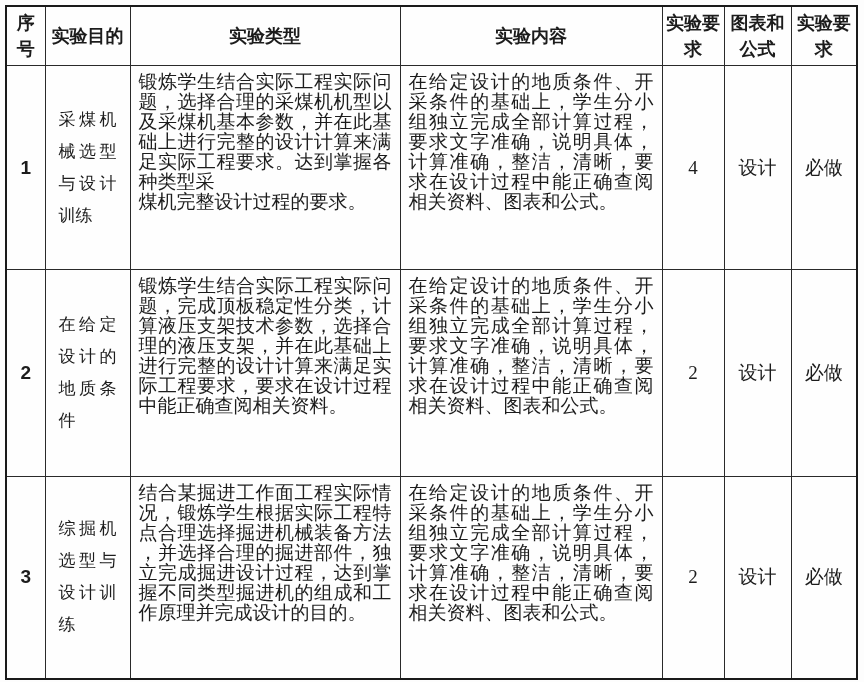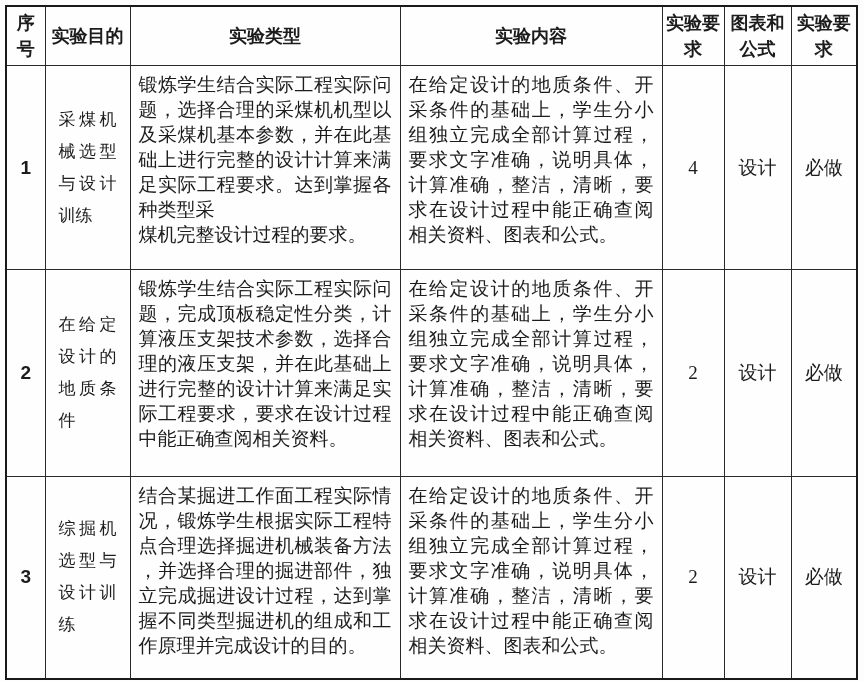--- a/index.html
+++ b/index.html
@@ -50,21 +50,21 @@
     text-align: justify;
     text-align-last: left;
     text-justify: inter-character;
     word-break: break-all;
     line-break: anywhere;
     vertical-align: middle;
   }
   td.cell-purpose, td.cell-content {
     vertical-align: top;
     font-size: 19px;
-    line-height: 25px;
+    line-height: 20px;
     padding: 6px 8px 4px 8px;
     text-align: justify;
     text-align-last: left;
     text-justify: inter-character;
     word-break: break-all;
     line-break: anywhere;
     white-space: pre-line;
   }
   td.cell-hours, td.cell-type, td.cell-req {
     text-align: center;

